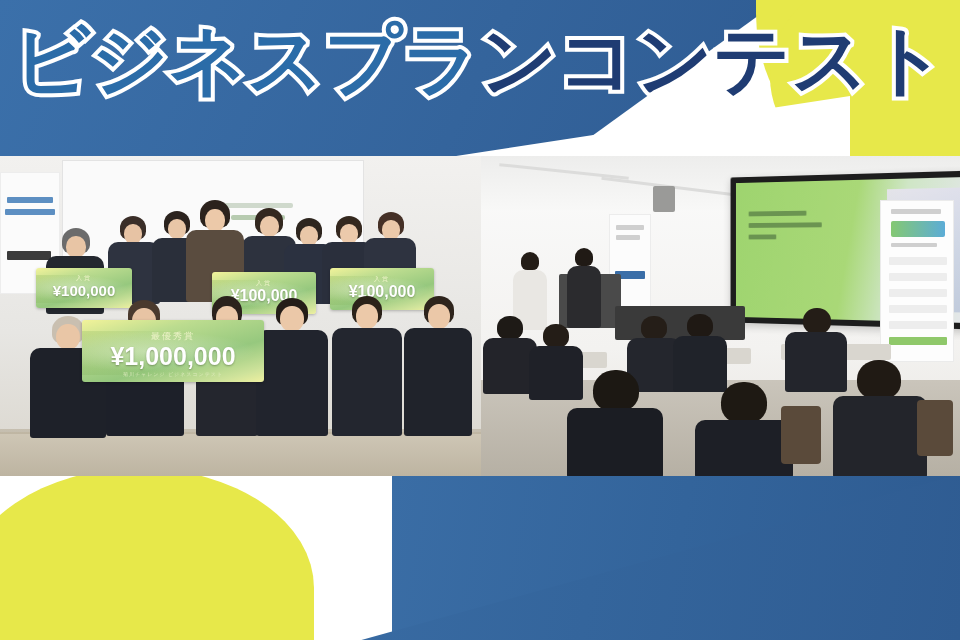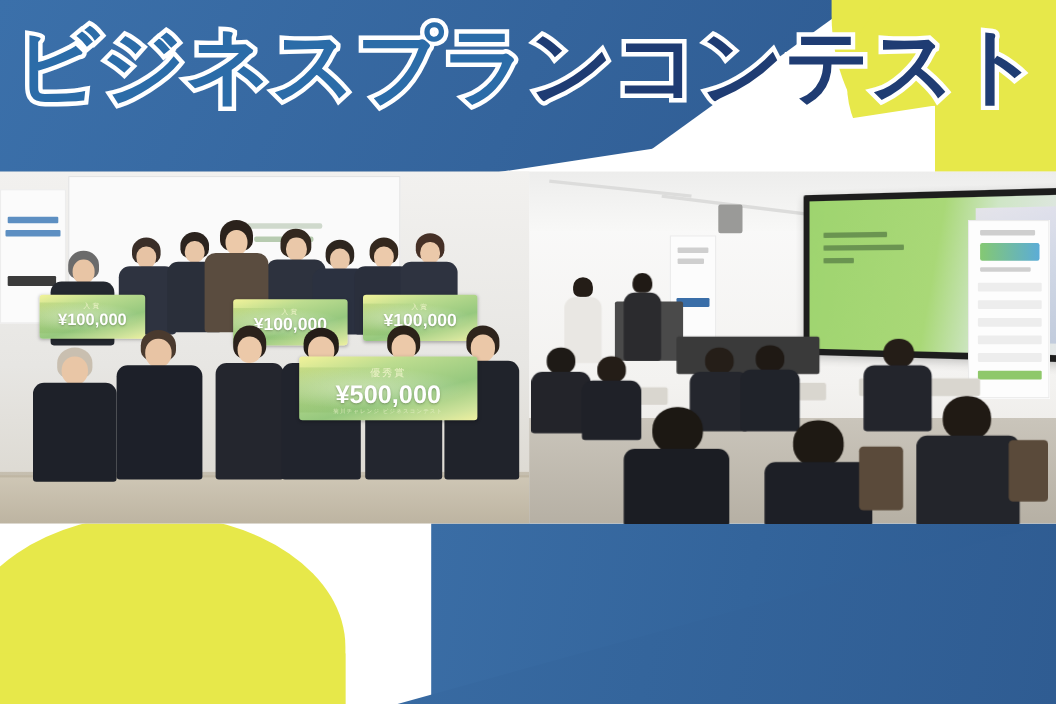--- a/index.html
+++ b/index.html
@@ -225,24 +225,24 @@
       <div class="body" style="left:256px;top:174px;width:72px;height:106px;background:#21242d;"></div>
 
       <div class="hair" style="left:352px;top:140px;width:30px;height:28px;background:#2b2219;"></div>
       <div class="face" style="left:356px;top:148px;width:22px;height:25px;background:#ecc9a9;"></div>
       <div class="body" style="left:332px;top:172px;width:70px;height:108px;background:#23262f;"></div>
 
       <div class="hair" style="left:424px;top:140px;width:30px;height:28px;background:#2e241c;"></div>
       <div class="face" style="left:428px;top:148px;width:22px;height:25px;background:#ebc8a8;"></div>
       <div class="body" style="left:404px;top:172px;width:68px;height:108px;background:#20232b;"></div>
 
-      <div class="board" style="left:272px;top:168px;width:162px;height:58px;">
+      <div class="board" style="left:82px;top:164px;width:182px;height:62px;">
         <div class="leafy"></div>
-        <div class="lbl">優秀賞</div>
-        <div class="amt" style="font-size:23px;">¥500,000</div>
+        <div class="lbl">最優秀賞</div>
+        <div class="amt" style="font-size:25px;">¥1,000,000</div>
         <div class="foot">菊川チャレンジ ビジネスコンテスト</div>
       </div>
     </div>
 
     <div class="photo photo-right">
       <div class="pr-wall"></div>
       <div class="pr-ceil"></div>
       <div class="pr-ceil-l"></div>
       <div class="pr-ceil-l2"></div>
       <div class="pr-spk"></div>

